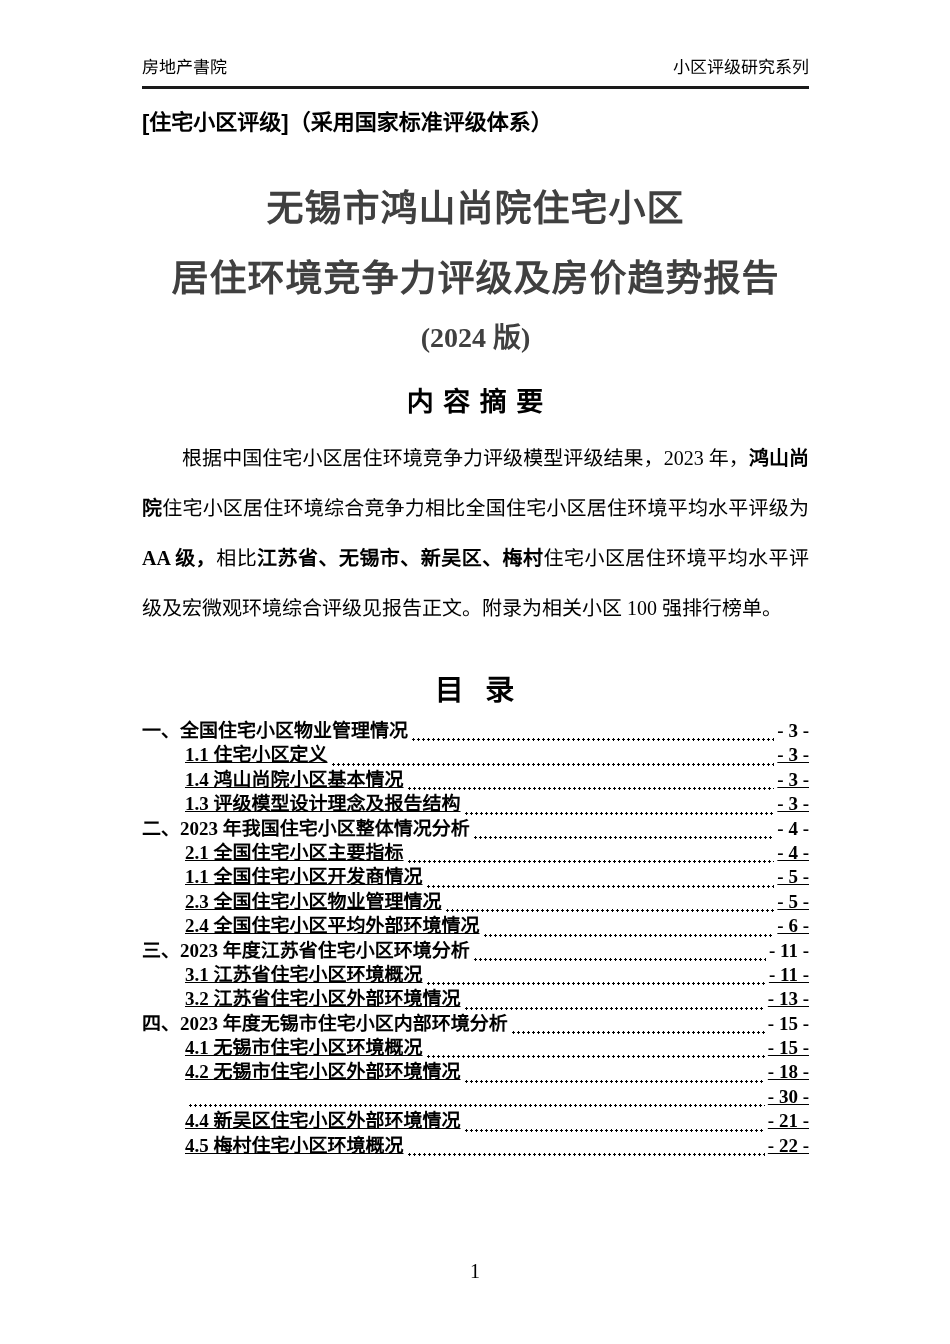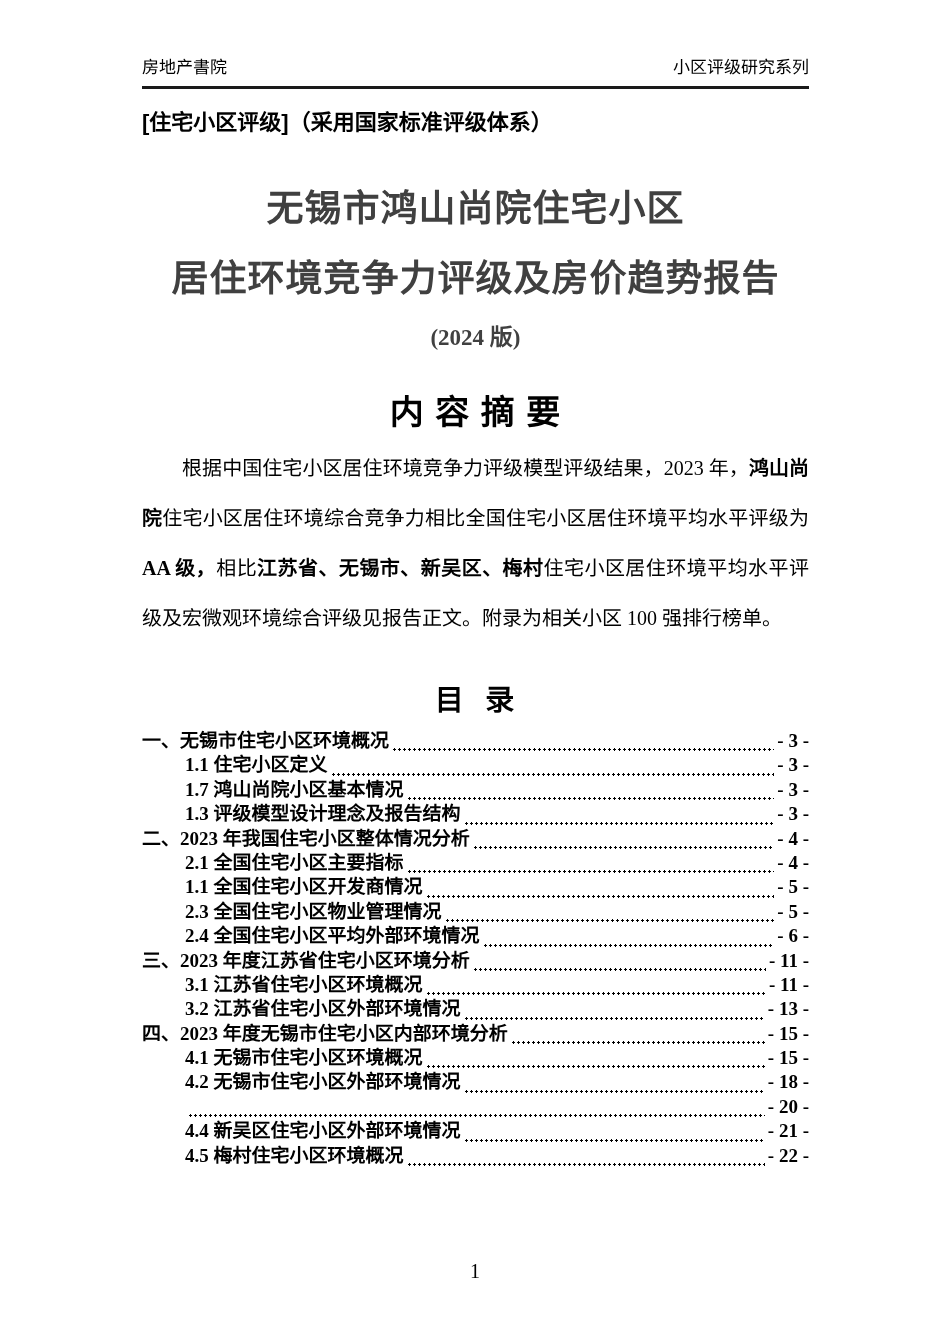--- a/index.html
+++ b/index.html
@@ -28,43 +28,43 @@
   .bracket-line {
     margin-top:19px;
     font-family:"Liberation Sans","DejaVu Sans",sans-serif;
     font-weight:bold;
     font-size:22px; line-height:30px;
   }
   
   .title-block { text-align:center; font-weight:bold; }
   .title-line1 { margin-top:48px; font-size:37px; line-height:46px; letter-spacing:1px; }
   .title-line2 { margin-top:24px; font-size:37px; line-height:46px; letter-spacing:1px; }
-  .title-line3 { margin-top:18px; font-size:23px; line-height:36px; }
+  .title-line3 { margin-top:18px; font-size:28px; line-height:36px; }
   
   .summary-heading {
-    margin-top:38px; text-align:center;
+    margin-top:28px; text-align:center;
     font-family:"Liberation Sans","DejaVu Sans",sans-serif;
-    font-weight:bold; font-size:34px; line-height:36px; letter-spacing:1px;
+    font-weight:bold; font-size:27px; line-height:36px; letter-spacing:1px;
   }
   .summary-paragraph {
     margin-top:13px;
     font-size:20px; line-height:50px;
     text-align:justify;
     text-indent:2em;
   }
   .summary-paragraph .seg-bold { font-weight:bold; }
   
   .toc-heading {
     margin-top:42px; text-align:center;
     font-family:Liberation Mono, monospace;
     font-weight:bold; font-size:29px; line-height:36px; letter-spacing:2px;
   }
   .toc-list { margin-top:8px; font-weight:bold; font-size:19px; }
   .toc-row { display:flex; align-items:baseline; height:24.4px; line-height:24.4px; }
-  .toc-row.level-2 { padding-left:43px; }
+  .toc-row.level-2 { padding-left:43px;text-decoration:underline; }
   .toc-label { white-space:nowrap; }
   .toc-dots {
     flex:1 1 auto;
     align-self:flex-end;
     height:19px;
     margin:0 3px;
     background-image:radial-gradient(circle, #000 1.05px, transparent 1.35px);
     background-size:5px 5px;
     background-repeat:repeat-x;
     background-position:0 13px;
@@ -97,31 +97,31 @@
   </div>
 
   <div class="summary-heading">内 容 摘 要</div>
 
   <p class="summary-paragraph"><span>根据中国住宅小区居住环境竞争力评级模型评级结果，2023 年，</span><span class="seg-bold">鸿山尚院</span><span>住宅小区居住环境综合竞争力相比全国住宅小区居住环境平均水平评级为 </span><span class="seg-bold">AA 级，</span><span>相比</span><span class="seg-bold">江苏省、无锡市、新吴区、梅村</span><span>住宅小区居住环境平均水平评级及宏微观环境综合评级见报告正文。附录为相关小区 100 强排行榜单。</span></p>
 
   <div class="toc-heading">目 录</div>
 
   <div class="toc-list">
       <div class="toc-row level-1">
-        <span class="toc-label">一、无锡市住宅小区环境概况</span>
+        <span class="toc-label">一、全国住宅小区物业管理情况</span>
         <span class="toc-dots"></span>
         <span class="toc-page">- 3 -</span>
       </div>
       <div class="toc-row level-2">
         <span class="toc-label">1.1 住宅小区定义</span>
         <span class="toc-dots"></span>
         <span class="toc-page">- 3 -</span>
       </div>
       <div class="toc-row level-2">
-        <span class="toc-label">1.7 鸿山尚院小区基本情况</span>
+        <span class="toc-label">1.4 鸿山尚院小区基本情况</span>
         <span class="toc-dots"></span>
         <span class="toc-page">- 3 -</span>
       </div>
       <div class="toc-row level-2">
         <span class="toc-label">1.3 评级模型设计理念及报告结构</span>
         <span class="toc-dots"></span>
         <span class="toc-page">- 3 -</span>
       </div>
       <div class="toc-row level-1">
         <span class="toc-label">二、2023 年我国住宅小区整体情况分析</span>
@@ -173,21 +173,21 @@
         <span class="toc-dots"></span>
         <span class="toc-page">- 15 -</span>
       </div>
       <div class="toc-row level-2">
         <span class="toc-label">4.2 无锡市住宅小区外部环境情况</span>
         <span class="toc-dots"></span>
         <span class="toc-page">- 18 -</span>
       </div>
       <div class="toc-row level-2">
         <span class="toc-dots"></span>
-        <span class="toc-page">- 20 -</span>
+        <span class="toc-page">- 30 -</span>
       </div>
       <div class="toc-row level-2">
         <span class="toc-label">4.4 新吴区住宅小区外部环境情况</span>
         <span class="toc-dots"></span>
         <span class="toc-page">- 21 -</span>
       </div>
       <div class="toc-row level-2">
         <span class="toc-label">4.5 梅村住宅小区环境概况</span>
         <span class="toc-dots"></span>
         <span class="toc-page">- 22 -</span>

